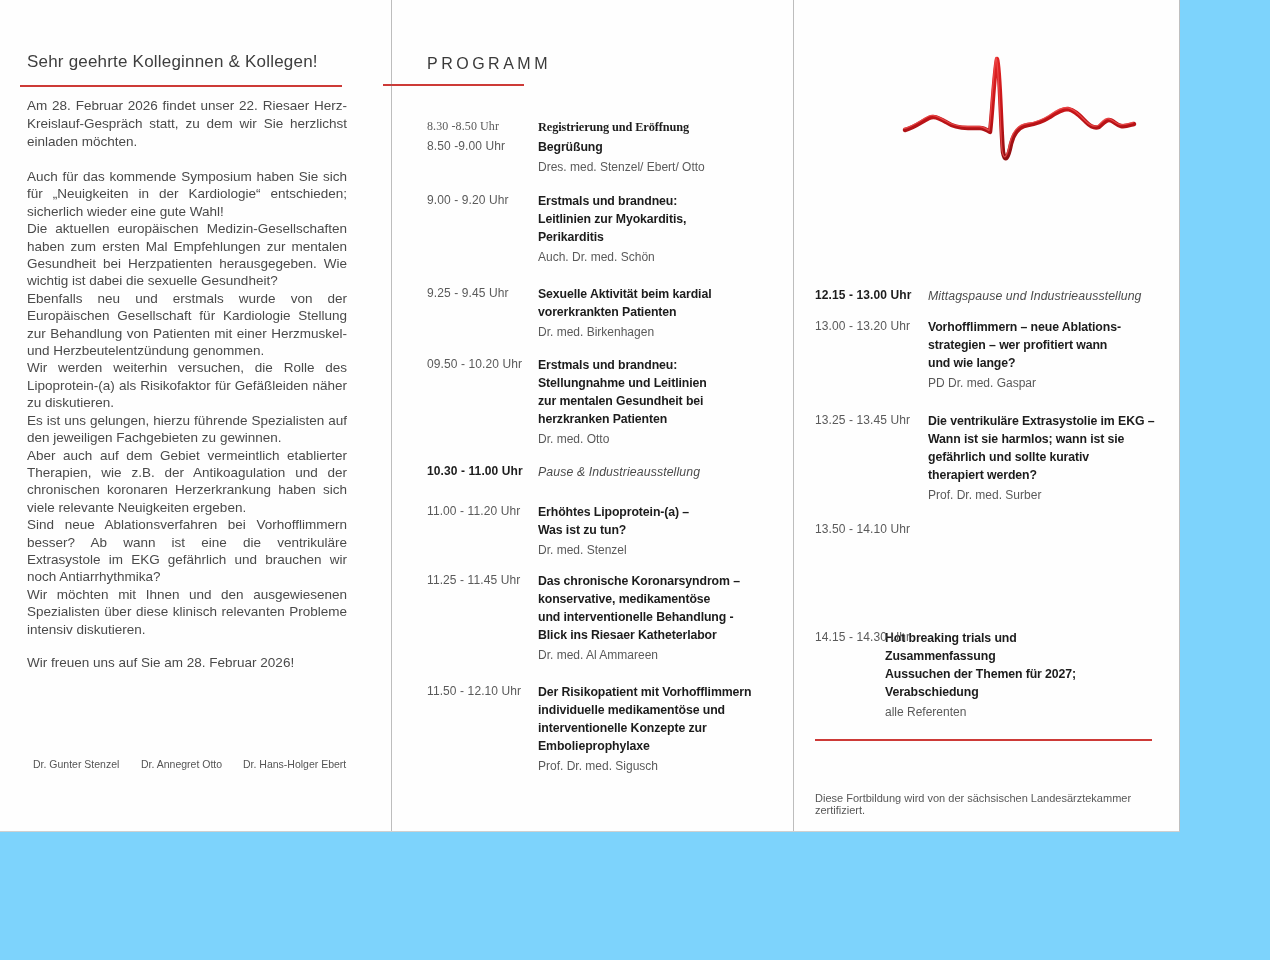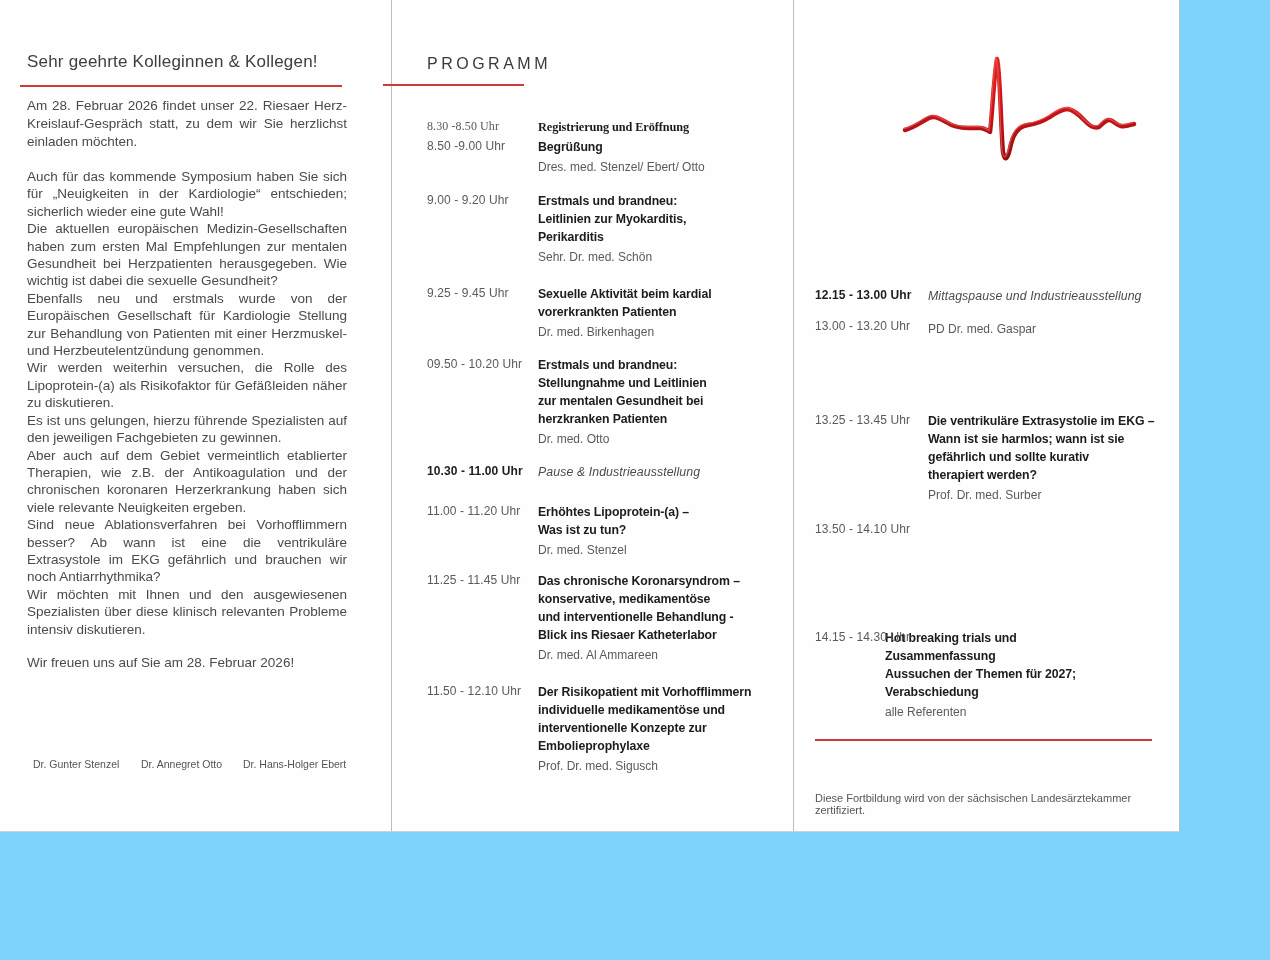--- a/index.html
+++ b/index.html
@@ -114,21 +114,21 @@
           <div class="entry-title">Begrüßung</div>
           <div class="entry-speaker">Dres. med. Stenzel/ Ebert/ Otto</div>
         </div>
       </div>
       <div class="entry" style="top: 192px;">
         <span class="time">9.00 - 9.20 Uhr</span>
         <div class="entry-body" style="margin-left: 111px;">
           <div class="entry-title">Erstmals und brandneu:
 Leitlinien zur Myokarditis,
 Perikarditis</div>
-          <div class="entry-speaker">Sehr. Dr. med. Schön</div>
+          <div class="entry-speaker">Auch. Dr. med. Schön</div>
         </div>
       </div>
       <div class="entry" style="top: 285px;">
         <span class="time">9.25 - 9.45 Uhr</span>
         <div class="entry-body" style="margin-left: 111px;">
           <div class="entry-title">Sexuelle Aktivität beim kardial
 vorerkrankten Patienten</div>
           <div class="entry-speaker">Dr. med. Birkenhagen</div>
         </div>
       </div>
@@ -224,20 +224,23 @@
   <div class="entries" id="entries-right">
       <div class="entry break" style="top: 287px;">
         <span class="time">12.15 - 13.00 Uhr</span>
         <div class="entry-body" style="margin-left: 113px;">
           <div class="entry-title">Mittagspause und Industrieausstellung</div>
         </div>
       </div>
       <div class="entry" style="top: 318px;">
         <span class="time">13.00 - 13.20 Uhr</span>
         <div class="entry-body" style="margin-left: 113px;">
+          <div class="entry-title">Vorhofflimmern – neue Ablations-
+strategien – wer profitiert wann
+und wie lange?</div>
           <div class="entry-speaker">PD Dr. med. Gaspar</div>
         </div>
       </div>
       <div class="entry" style="top: 412px;">
         <span class="time">13.25 - 13.45 Uhr</span>
         <div class="entry-body" style="margin-left: 113px;">
           <div class="entry-title">Die ventrikuläre Extrasystolie im EKG –
 Wann ist sie harmlos; wann ist sie
 gefährlich und sollte kurativ
 therapiert werden?</div>

